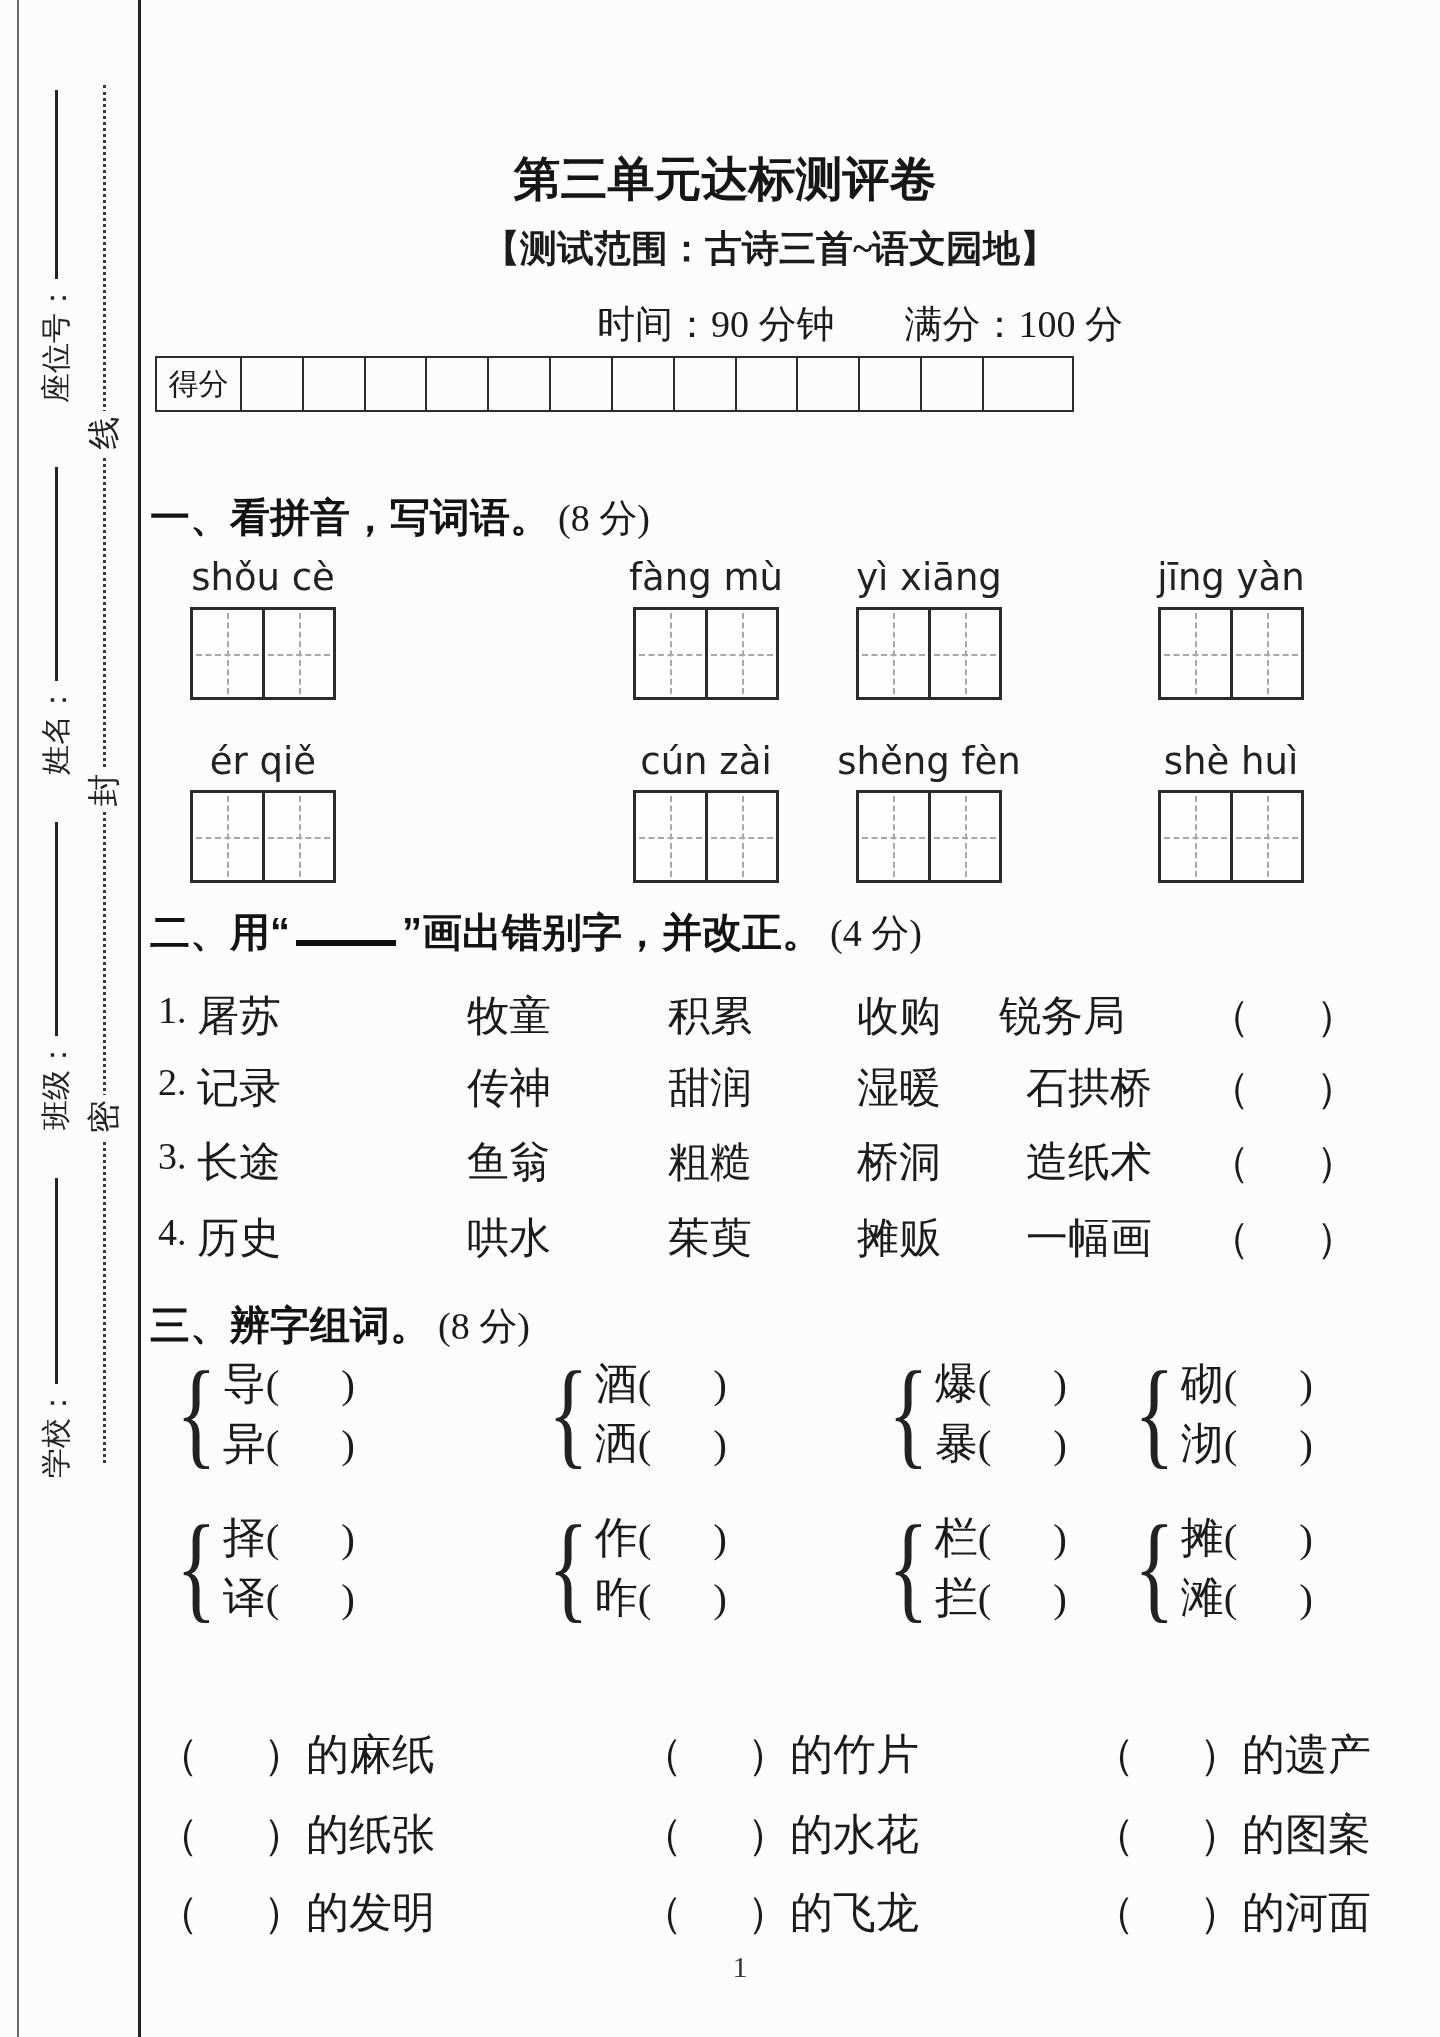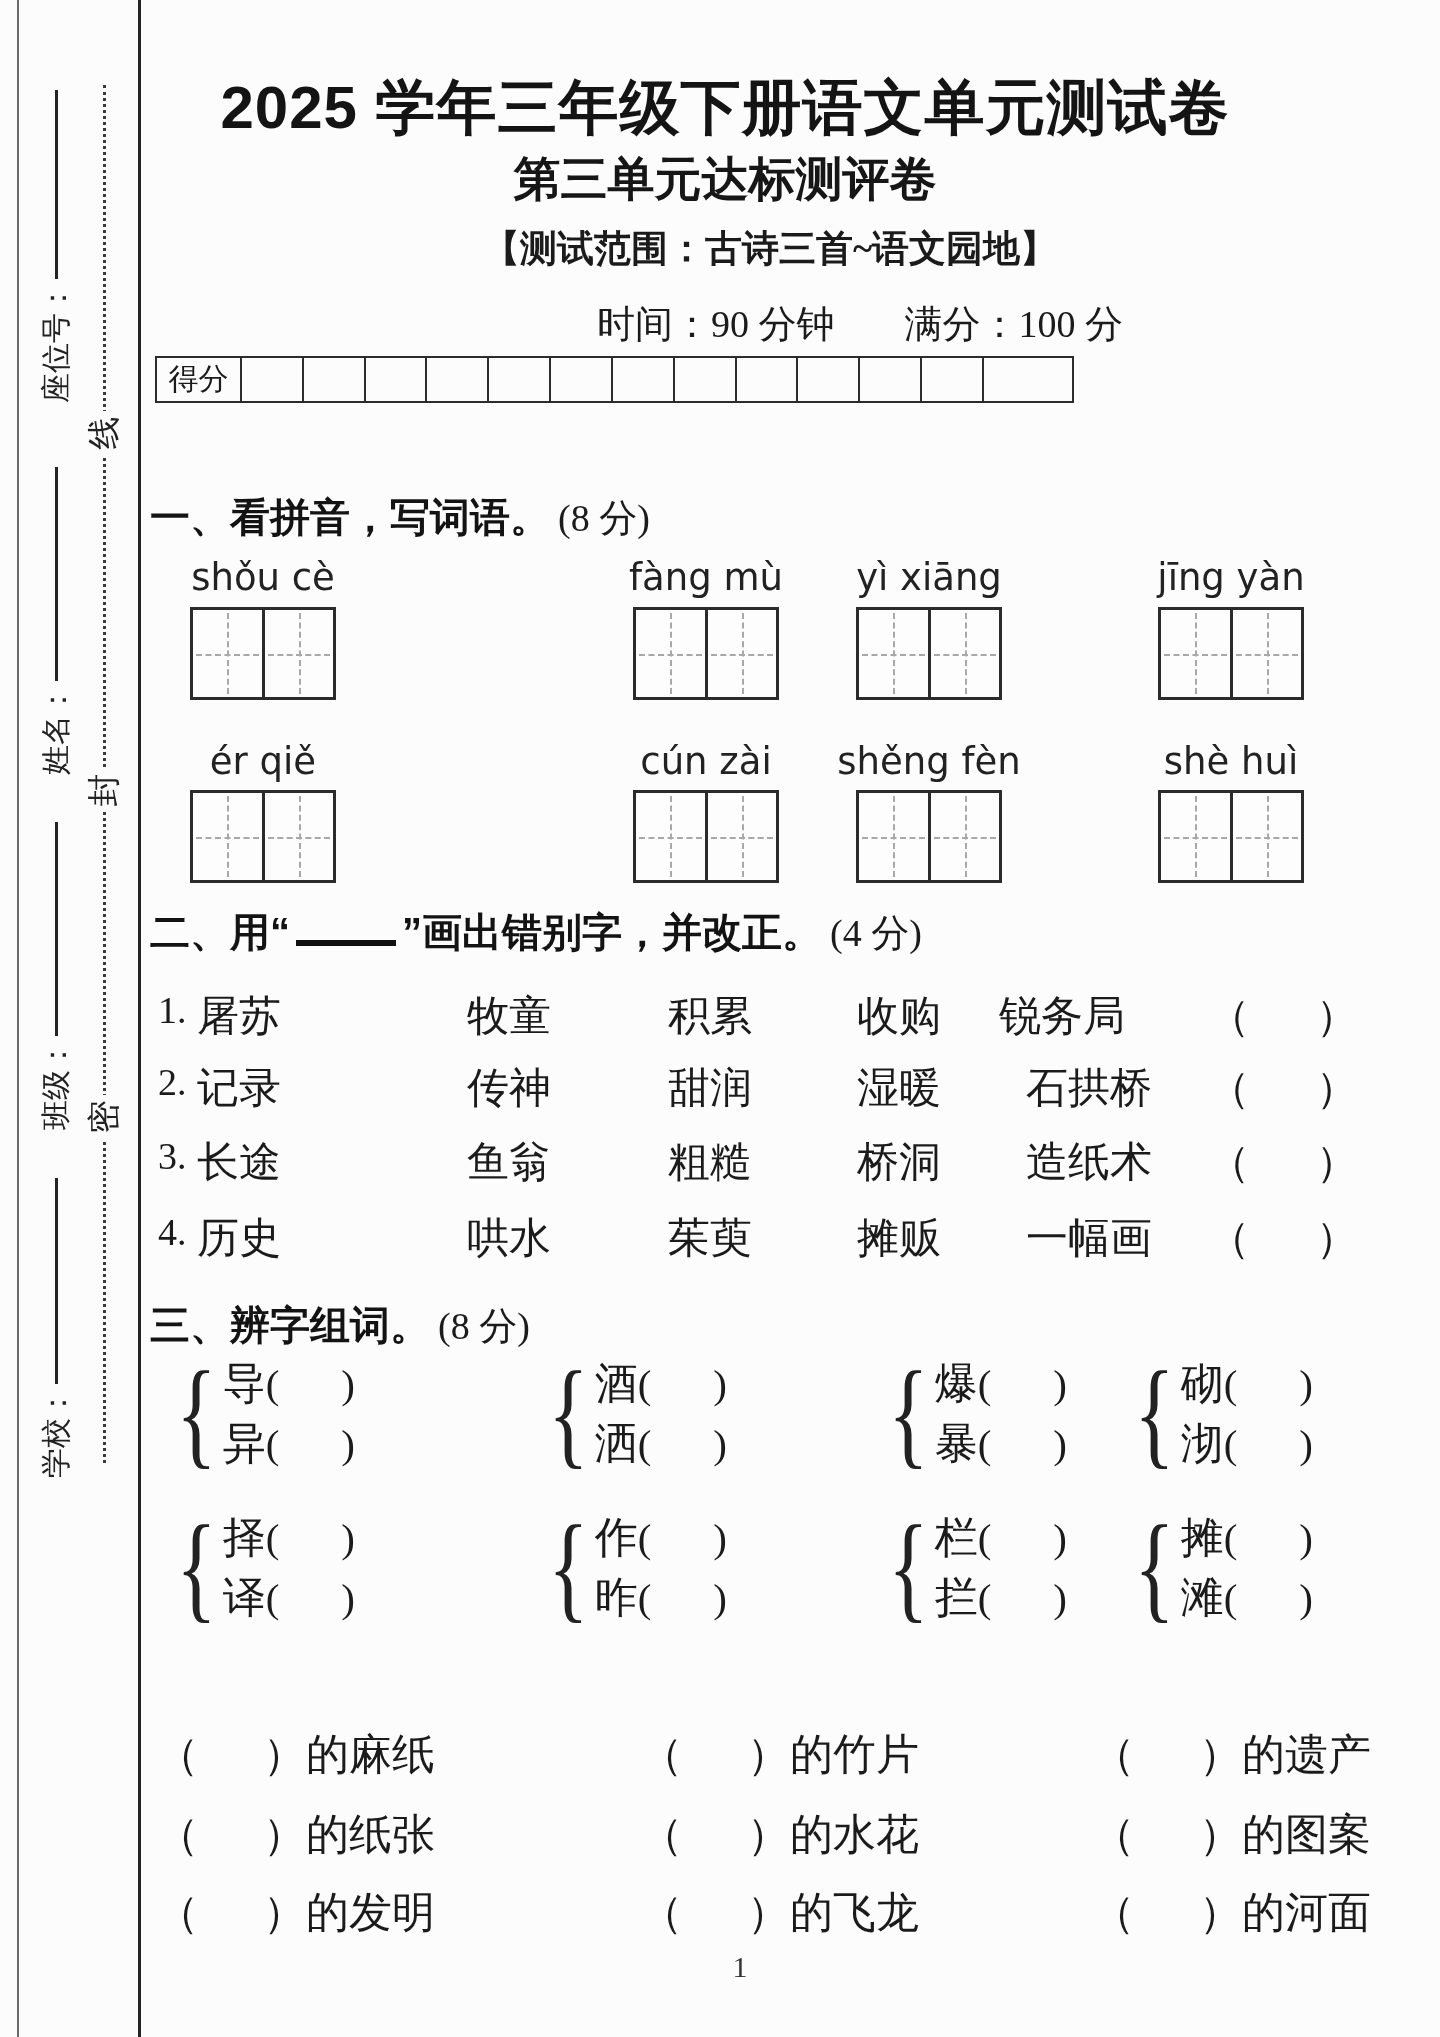--- a/index.html
+++ b/index.html
@@ -21,21 +21,21 @@
   .hwrap { position:absolute; left:140px; width:1170px; text-align:center; white-space:nowrap; }
   .title { font-family:"Liberation Sans",sans-serif; font-weight:700; font-size:60px; letter-spacing:1px; color:#141414; }
   .subtitle { font-family:"Liberation Sans",sans-serif; font-weight:700; font-size:47px; color:#161616; }
   .scope { font-size:37px; font-weight:700; transform:translateX(45px); display:inline-block; }
   .time-row { transform:translateX(135px); }
   .time-row span { font-size:38px; }
   .tgap { display:inline-block; width:70px; }
 
   
   .score-table { position:absolute; left:155px; top:356px; width:919px; border-collapse:collapse; table-layout:fixed; background:#fcfcfc; }
-  .score-table td { border:2px solid #2c2c2c; height:45px; text-align:center; font-size:34px; padding:0; }
+  .score-table td { border:2px solid #2c2c2c; height:54px; text-align:center; font-size:34px; padding:0; }
   .score-table td.lab { font-size:30px; }
   col.c-first { width:85px; } col.c-last { width:90px; }
 
   
   .shead { font-family:"Liberation Sans",sans-serif; font-weight:700; font-size:40px; color:#131313; }
   .spts { font-size:38px; margin-left:8px; }
   .headrow { position:absolute; white-space:nowrap; }
   .blank { display:inline-block; width:100px; height:34px; border-bottom:6px solid #111; margin:0 6px; }
 
   
@@ -91,23 +91,20 @@
   </div>
   <div class="vlabel" style="top:1478px; width:300px;">
     <span>学校：</span>
     <span class="vline"></span>
   </div>
 
   <span class="sealchar" style="top:411px;">线</span>
   <span class="sealchar" style="top:768px;">封</span>
   <span class="sealchar" style="top:1095px;">密</span>
 
-  <div class="hwrap" style="top:68px;">
-    <span class="title">2025 学年三年级下册语文单元测试卷</span>
-  </div>
   <div class="hwrap" style="top:148px;">
     <span class="subtitle">第三单元达标测评卷</span>
   </div>
   <div class="hwrap" style="top:224px;">
     <span class="scope">【测试范围：古诗三首~语文园地】</span>
   </div>
   <div class="hwrap time-row" style="top:299px;">
     <span>时间：90 分钟</span><span class="tgap"></span><span>满分：100 分</span>
   </div>
 

